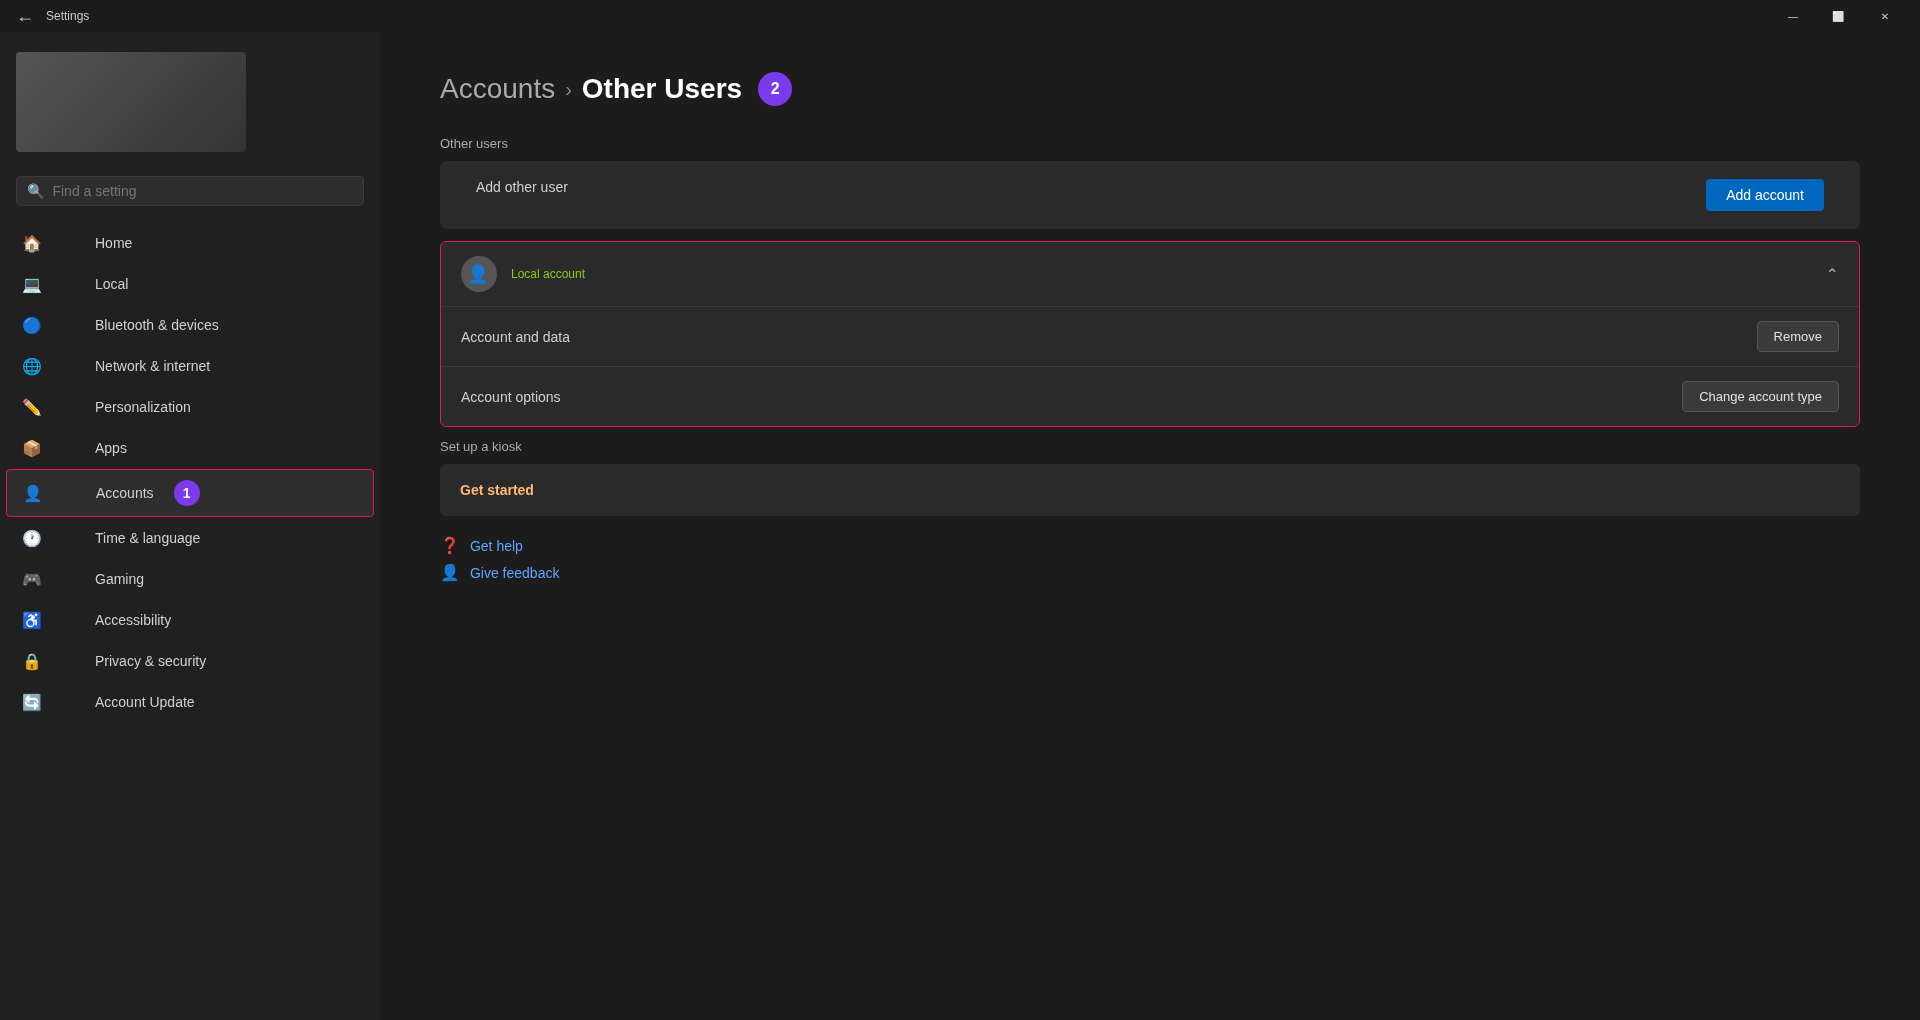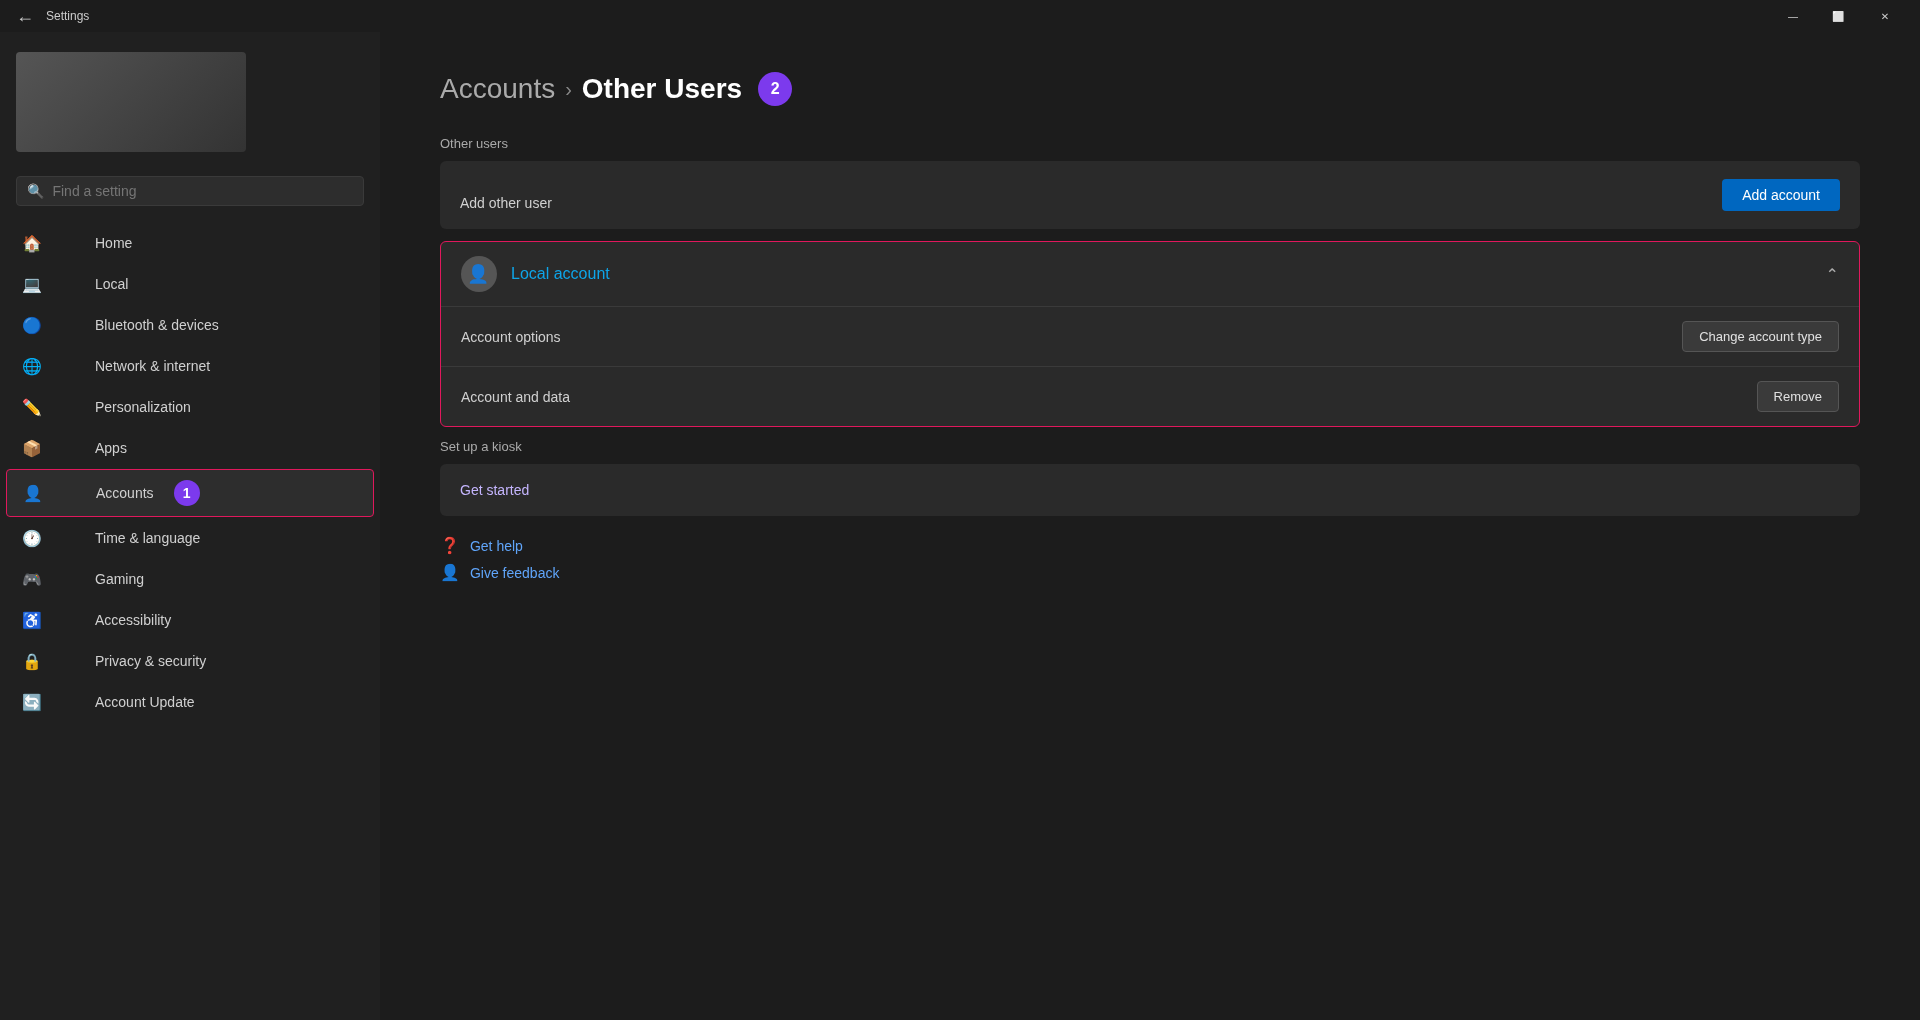--- a/index.html
+++ b/index.html
@@ -176,23 +176,23 @@
 
     
     .card {
       background: #2a2a2a;
       border-radius: 6px;
       margin-bottom: 12px;
     }
 
     .add-user-row {
       display: flex;
-      align-items: flex-end;
+      align-items: flex-start;
       justify-content: space-between;
-      padding: 18px 20px;
+      padding: 18px 36px;
     }
     .add-user-label { font-size: 14px; color: #d0d0d0; }
 
     .btn-primary {
       background: #0067c0;
       color: #fff;
       border: none;
       border-radius: 4px;
       padding: 8px 20px;
       font-size: 14px;
@@ -220,21 +220,21 @@
       background: #555;
       display: flex;
       align-items: center;
       justify-content: center;
       color: #ccc;
       font-size: 18px;
       flex-shrink: 0;
     }
     .account-info { flex: 1; }
     .account-name { font-size: 14px; color: #e0e0e0; font-weight: 500; }
-    .account-type { font-size: 16px; color: #0ea5e9; }
+    .account-type { font-size: 12px; color: #84cc16; }
     .chevron-icon { color: #aaa; font-size: 16px; }
 
     .account-row {
       display: flex;
       align-items: center;
       justify-content: space-between;
       padding: 14px 20px;
       border-top: 1px solid #3a3a3a;
     }
     .account-row-label { font-size: 14px; color: #d0d0d0; }
@@ -249,21 +249,21 @@
       cursor: pointer;
     }
 
     
     .kiosk-card {
       background: #2a2a2a;
       border-radius: 6px;
       padding: 18px 20px;
       margin-bottom: 20px;
     }
-    .kiosk-label { font-size: 14px; color: #c4b5fd; }
+    .kiosk-label { font-size: 14px; color: #fdba74; font-weight: bold; }
 
     
     .help-links { display: flex; flex-direction: column; gap: 8px; margin-top: 16px; }
     .help-link {
       display: flex;
       align-items: center;
       gap: 10px;
       color: #60a5fa;
       cursor: pointer;
       font-size: 14px;
@@ -398,27 +398,27 @@
     <div class="account-card">
       <div class="account-header">
         <div class="account-avatar">👤</div>
         <div class="account-info">
           <div class="account-type">Local account</div>
         </div>
         <span class="chevron-icon">⌃</span>
       </div>
 
       <div class="account-row">
+        <span class="account-row-label">Account and data</span>
+        <button class="btn-secondary">Remove</button>
+      </div>
+
+      <div class="account-row">
         <span class="account-row-label">Account options</span>
         <button class="btn-secondary">Change account type</button>
-      </div>
-
-      <div class="account-row">
-        <span class="account-row-label">Account and data</span>
-        <button class="btn-secondary">Remove</button>
       </div>
     </div>
 
     <div class="section-title">Set up a kiosk</div>
     <div class="kiosk-card">
       <span class="kiosk-label">Get started</span>
     </div>
 
     <div class="help-links" id="help-links-container">
         <a class="help-link" href="#">

